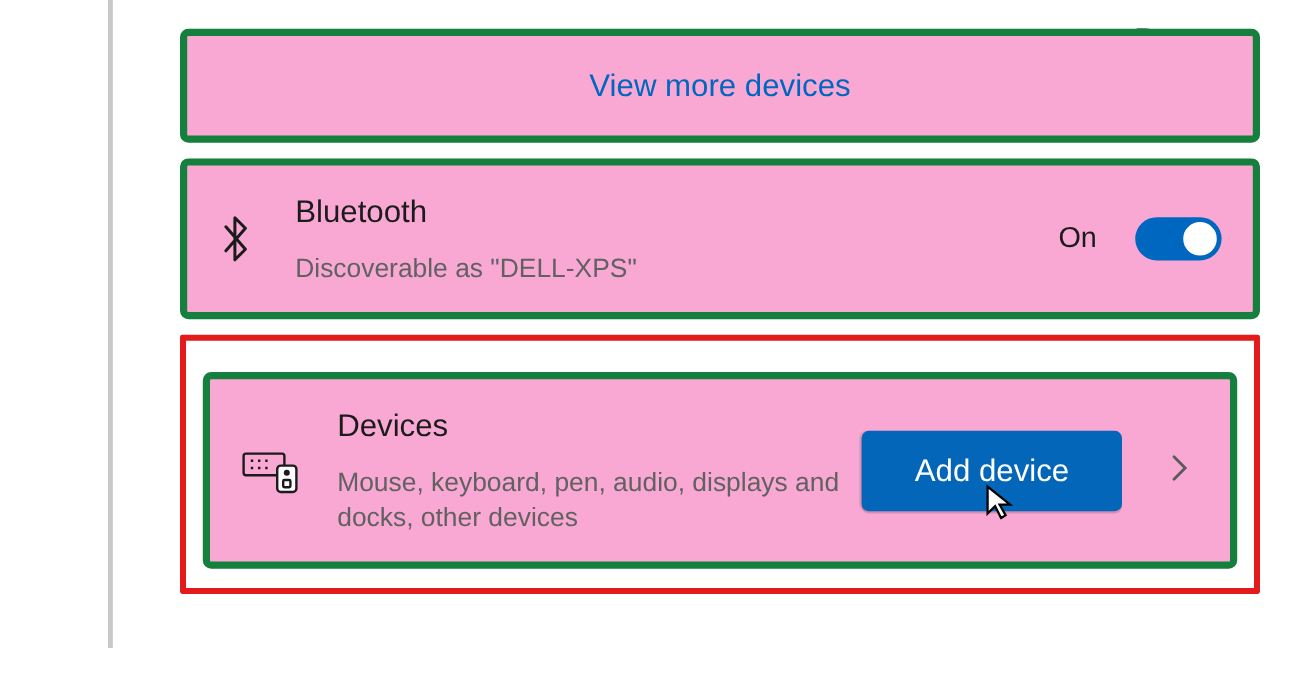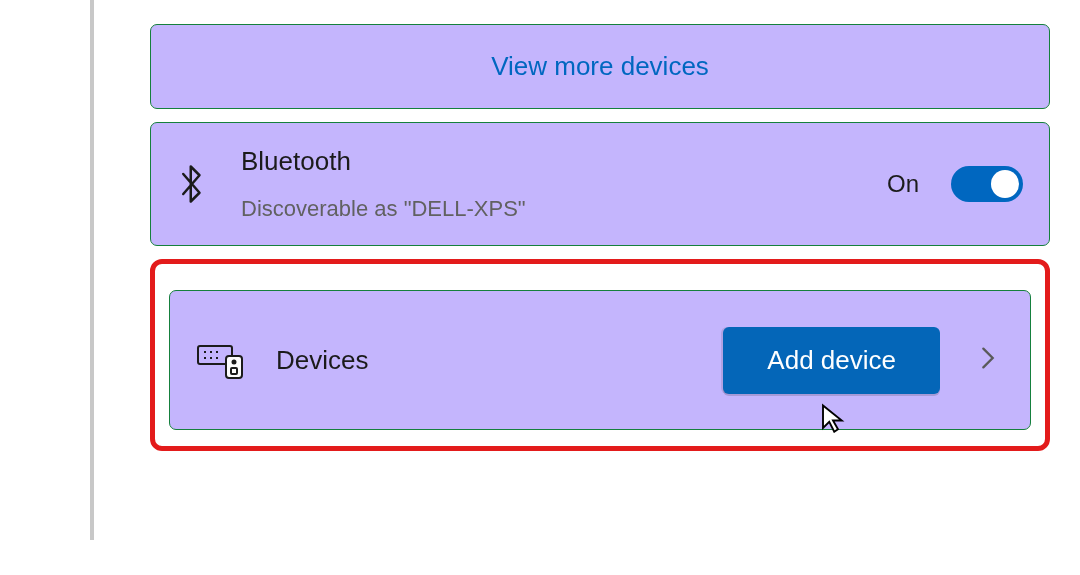--- a/index.html
+++ b/index.html
@@ -19,22 +19,22 @@
       height: 540px;
       background: #c8c8c8;
     }
     .content {
       position: absolute;
       left: 150px;
       top: 24px;
       width: 900px;
     }
     .card {
-      background: #c4b5fd;
-      border: 1px solid #15803d;
+      background: #f9a8d4;
+      border: 6px solid #15803d;
       border-radius: 7px;
       margin-bottom: 13px;
       display: flex;
       align-items: center;
       padding: 22px 26px;
     }
     .view-more {
       justify-content: center;
       padding: 26px;
     }
@@ -89,21 +89,21 @@
       position: absolute;
       right: 4px;
       top: 4px;
       width: 28px;
       height: 28px;
       background: #ffffff;
       border-radius: 50%;
     }
     .highlight-wrap {
       border: 5px solid #e31b1b;
-      border-radius: 12px;
+      border-radius: 2px;
       padding: 26px 14px 16px 14px;
       margin-bottom: 13px;
     }
     .highlight-wrap .card {
       margin-bottom: 0;
       min-height: 140px;
     }
     .dev-icon-col { width: 80px; }
     .add-btn {
       background: #0466b8;
@@ -177,20 +177,21 @@
           <line x1="8" y1="12" x2="10" y2="12"></line>
           <line x1="14" y1="12" x2="16" y2="12"></line>
           <line x1="20" y1="12" x2="22" y2="12"></line>
           <rect x="30" y="16" width="16" height="22" rx="3" fill="#fcfcfc"></rect>
           <circle cx="38" cy="22" r="1.5" fill="#1b1b1b"></circle>
           <rect x="35" y="28" width="6" height="6" rx="1"></rect>
         </svg>
       </div>
       <div class="text-col">
         <div class="title">Devices</div>
+        <div class="subtitle">Mouse, keyboard, pen, audio, displays and docks, other devices</div>
       </div>
       <div class="right-col">
         <button class="add-btn">Add device</button>
         <div class="chevron">
           <svg width="14" height="24" viewBox="0 0 12 20" fill="none" stroke="#5a5a5a" stroke-width="2" stroke-linecap="round">
             <path d="M2 2 L10 10 L2 18"></path>
           </svg>
         </div>
       </div>
     </div>

